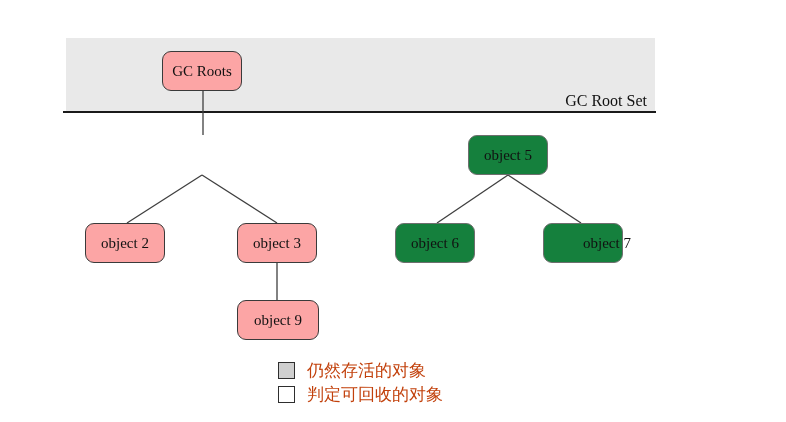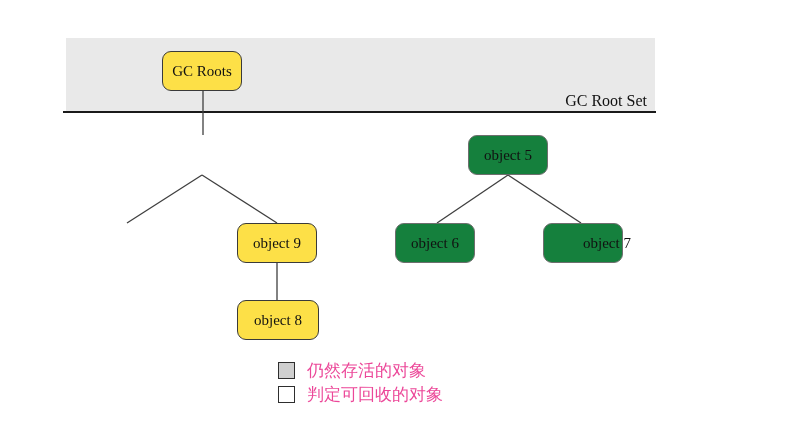--- a/index.html
+++ b/index.html
@@ -46,21 +46,21 @@
     width: 80px; height: 40px;
     border-radius: 9px;
     display: flex;
     align-items: center;
     justify-content: center;
     font-size: 15px;
     white-space: nowrap;
     box-sizing: border-box;
   }
   .node.alive {
-    background: #fde047;
+    background: #fca5a5;
     border: 1.6px solid #3a3a3a;
   }
   .node.dead {
     background: #15803d;
     border: 1.2px solid #6e6e6e;
   }
   #gc-roots  { left: 162px; top: 51px;  }
   #object-1  { left: 162px; top: 135px; }
   #object-2  { left: 85px;  top: 223px; }
   #object-3  { left: 237px; top: 223px; }
@@ -82,21 +82,21 @@
     width: 17px; height: 17px;
     box-sizing: border-box;
     border: 1.3px solid #2e2e2e;
     margin-right: 12px;
     flex: 0 0 auto;
   }
   .legend-swatch.alive { background: #cfcfcf; }
   .legend-swatch.dead  { background: #ffffff; }
   .legend-label {
     font-size: 17px;
-    color: #ec4899;
+    color: #c2410c;
     white-space: nowrap;
   }
 </style>
 </head>
 <body>
 
 <div id="canvas">
 
   <div class="banner">
     <span class="banner-label">GC Root Set</span>
@@ -110,27 +110,30 @@
     <line x1="277" y1="263" x2="277" y2="300"></line>
     <line x1="508" y1="175" x2="437" y2="223"></line>
     <line x1="508" y1="175" x2="581" y2="223"></line>
   </svg>
 
   <div class="node alive" id="gc-roots">
     <span>GC Roots</span>
   </div>
 
 
+  <div class="node alive" id="object-2">
+    <span>object 2</span>
+  </div>
 
   <div class="node alive" id="object-3">
-    <span>object 9</span>
+    <span>object 3</span>
   </div>
 
   <div class="node alive" id="object-4">
-    <span>object 8</span>
+    <span>object 9</span>
   </div>
 
   <div class="node dead" id="object-5">
     <span>object 5</span>
   </div>
 
   <div class="node dead" id="object-6">
     <span>object 6</span>
   </div>
 

